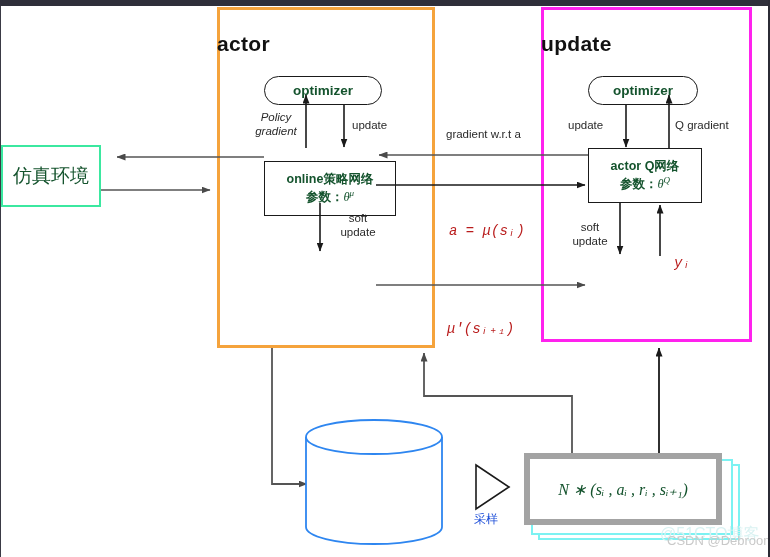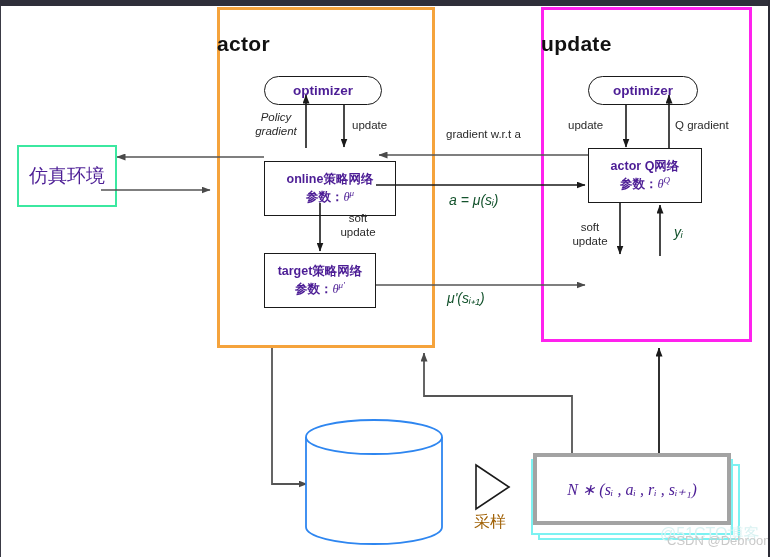--- a/index.html
+++ b/index.html
@@ -54,70 +54,70 @@
   
   .node {
     position: absolute;
     box-sizing: border-box;
     display: flex;
     flex-direction: column;
     align-items: center;
     justify-content: center;
     text-align: right;
     background: #ffffff;
-    color: #4c1d95;
+    color: #14532d;
   }
   .node-rect {
     border: 1.5px solid #1a1a1a;
     font-size: 12.5px;
     font-weight: bold;
     line-height: 1.35;
   }
   .node-pill {
     border: 1.5px solid #1a1a1a;
     border-radius: 20px;
     font-size: 13.5px;
     font-weight: bold;
   }
   .node-env {
     border: 2px solid #3BE8A0;
     font-size: 19px;
     font-weight: normal;
   }
   .node-sample {
-    border: 4px solid #a3a3a3;
+    border: 6px solid #a3a3a3;
     font-size: 15px;
     background: #ffffff;
-    margin-left: 9px;
   }
   .node-sample-ghost {
     border: 2px solid #7CF2F2;
     background: #ffffff;
   }
   .sup { font-size: 9px; vertical-align: super; }
   .mi  { font-family: "Liberation Serif", serif; font-style: italic; font-weight: normal; }
   .mn  { font-family: "Liberation Serif", serif; font-weight: normal; font-style: normal;}
 
   
   .label {
     position: absolute;
     font-size: 11.5px;
     color: #2a2a2a;
     line-height: 1.25;
     white-space: nowrap;
   }
   .label.math {
-    font-family: Liberation Sans, sans-serif;
+    font-family: Liberation Mono, monospace;
     font-size: 14px;
     font-style: italic;
-    color: #14532d;
+    color: #b91c1c;
+    margin-top: 31px;
   }
   .label.cn {
-    font-size: 16px;
-    color: #a16207;
+    font-size: 12px;
+    color: #1d4ed8;
   }
   .label.center { text-align: center; }
 
   
   #wires {
     position: absolute;
     left: 0; top: 0;
     width: 770px; height: 557px;
     pointer-events: none;
   }
@@ -143,41 +143,35 @@
 
   <div class="top-bar"></div>
   <div class="left-edge"></div>
 
   <div class="group-frame group-actor" style="left:217px; top:7px; width:218px; height:341px;"></div>
   <div class="group-title" style="left:217px; top:32px; width:218px;">actor</div>
 
   <div class="group-frame group-critic" style="left:541px; top:7px; width:211px; height:335px;"></div>
   <div class="group-title" style="left:541px; top:32px; width:211px;">update</div>
 
-  <div class="node node-env" style="left:1px; top:145px; width:100px; height:62px;margin-left:16px;">
+  <div class="node node-env" style="left:1px; top:145px; width:100px; height:62px;">
     <span>仿真环境</span>
   </div>
 
   <div class="node node-pill" style="left:264px; top:76px; width:118px; height:29px;">
     <span>optimizer</span>
   </div>
 
   <div class="node node-rect" style="left:264px; top:161px; width:132px; height:55px;">
     <span>online策略网络</span>
     <span>
       <span>参数：</span><span class="mi">θ</span><span class="mi sup">μ</span>
     </span>
   </div>
 
-  <div class="node node-rect" style="left:264px; top:253px; width:112px; height:55px;">
-    <span>target策略网络</span>
-    <span>
-      <span>参数：</span><span class="mi">θ</span><span class="mi sup">μ'</span>
-    </span>
-  </div>
 
   <div class="node node-pill" style="left:588px; top:76px; width:110px; height:29px;">
     <span>optimizer</span>
   </div>
 
   <div class="node node-rect" style="left:588px; top:148px; width:114px; height:55px;">
     <span>actor Q网络</span>
     <span>
       <span>参数：</span><span class="mi">θ</span><span class="mi sup">Q</span>
     </span>

